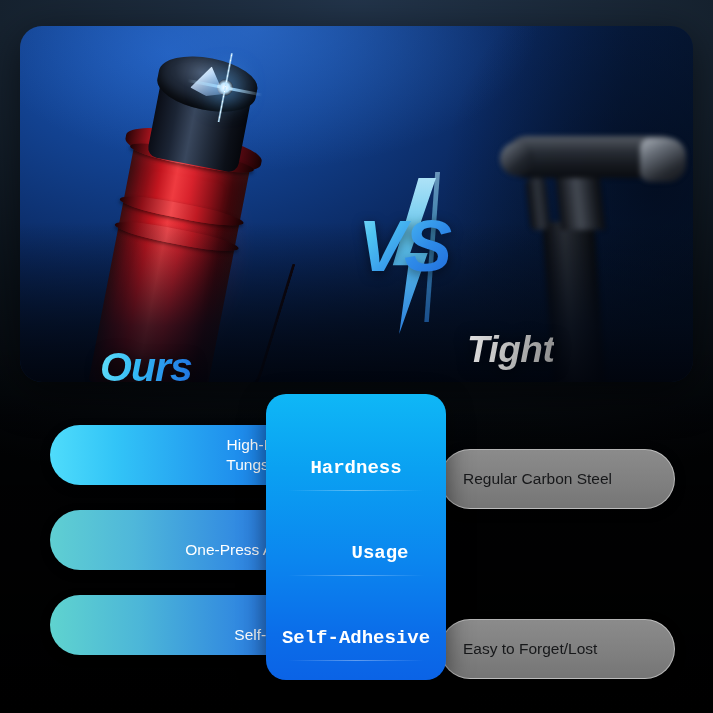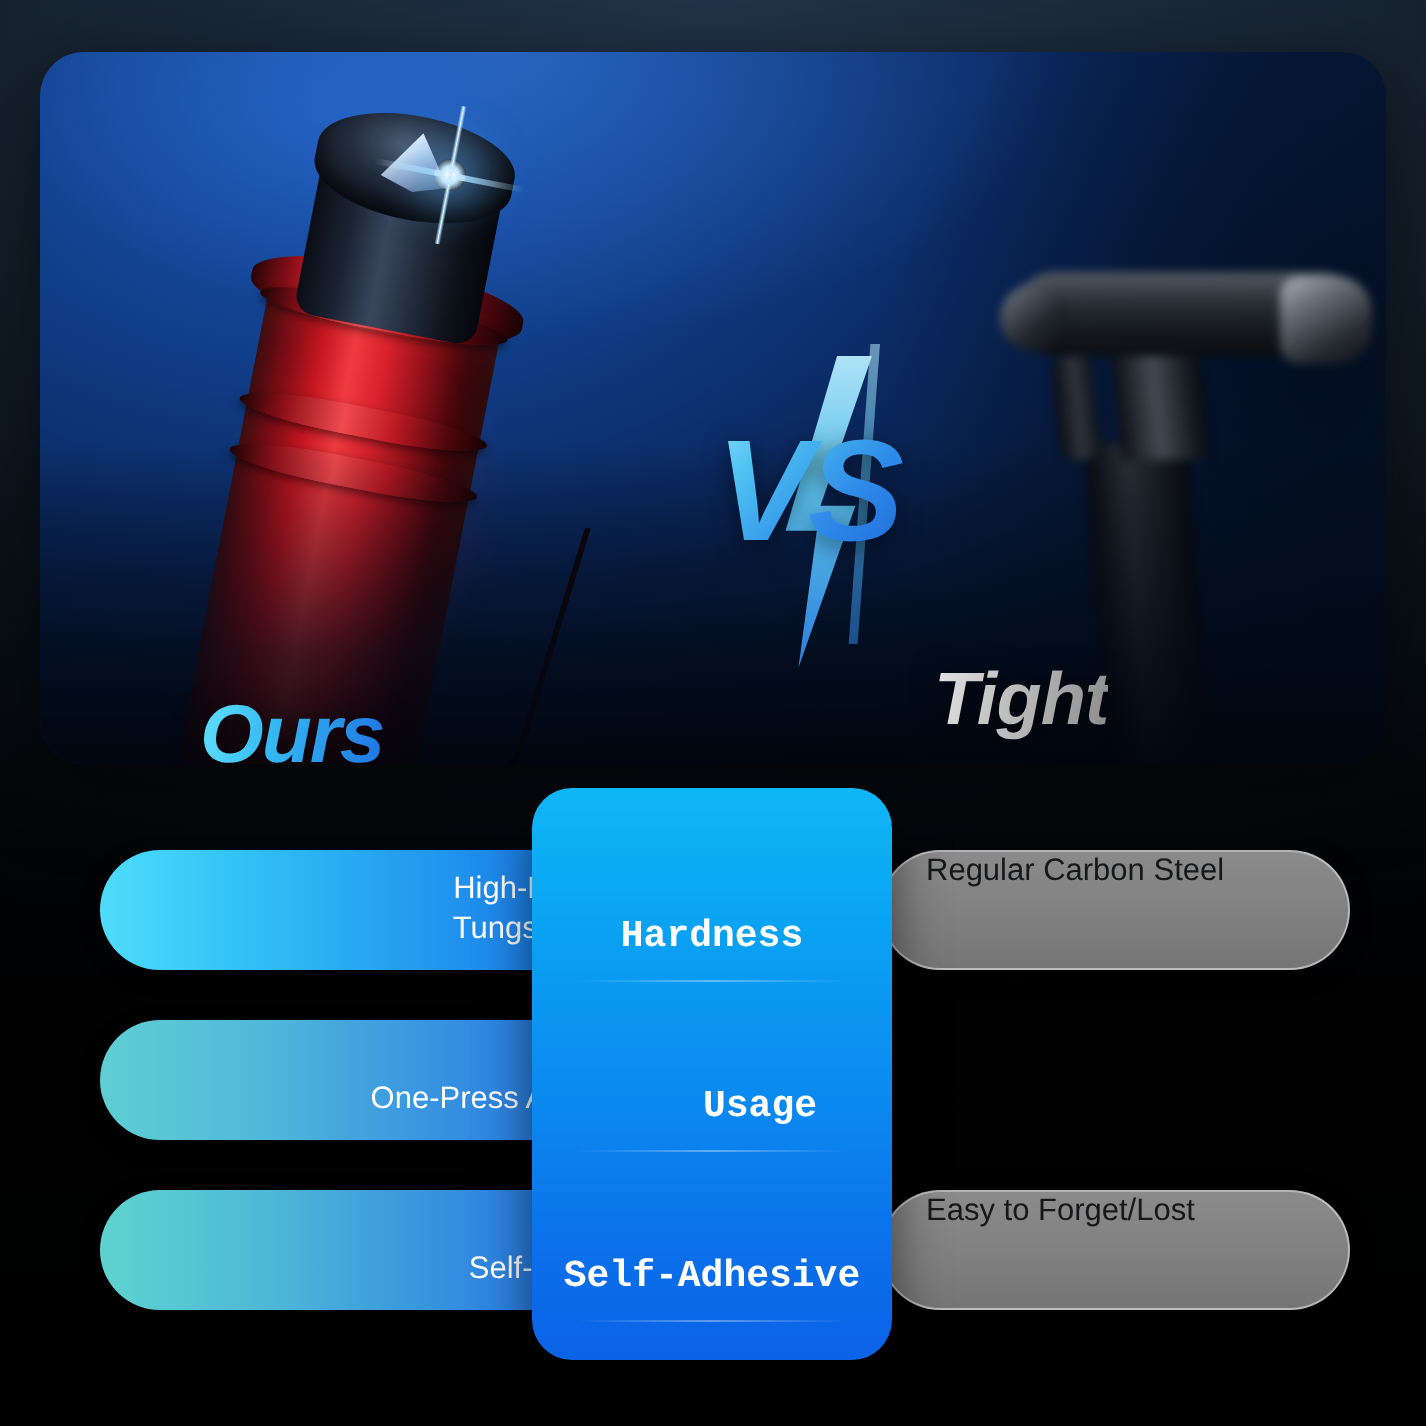--- a/index.html
+++ b/index.html
@@ -221,26 +221,27 @@
     color:#fff; font-size:15.5px; line-height:1.28; text-align:right;
     box-shadow:0 3px 10px rgba(0,0,0,.45);
   }
   .pill-left.g0 { background:linear-gradient(90deg,#4fdcfb 0%,#32c4f7 22%,#1f8fed 62%,#1660e0 100%); }
   .pill-left.g1 { background:linear-gradient(90deg,#5fcfd2 0%,#4fb7da 28%,#2f86e2 66%,#1a62dd 100%); }
   .pill-left.g2 { background:linear-gradient(90deg,#5fd3cf 0%,#4cb6d8 30%,#2d82e1 68%,#1a61dd 100%); }
 
   .pill-right {
     position:absolute; left:440px; width:235px; height:60px;
     border-radius:30px;
-    display:flex; justify-content:flex-start;
+    display:flex; align-items:center; justify-content:flex-start;
     padding-left:22px;
     color:#17181a; font-size:15.5px; line-height:1.28; text-align:left;
     background:linear-gradient(180deg,#8b8b8b 0%,#808080 55%,#757575 100%);
     border:1px solid rgba(230,230,230,.55);
     box-shadow:0 3px 10px rgba(0,0,0,.5);
+    margin-top:24px;
   }
 
   
   .center-card {
     position:absolute; left:266px; top:394px; width:180px; height:286px;
     border-radius:20px;
     background:linear-gradient(180deg,#0fb7f6 0%,#0aa1f2 26%,#0b86ef 58%,#0b6de9 84%,#0b63e6 100%);
     box-shadow:0 8px 26px rgba(0,0,0,.55);
     overflow:hidden;
     z-index:5;

